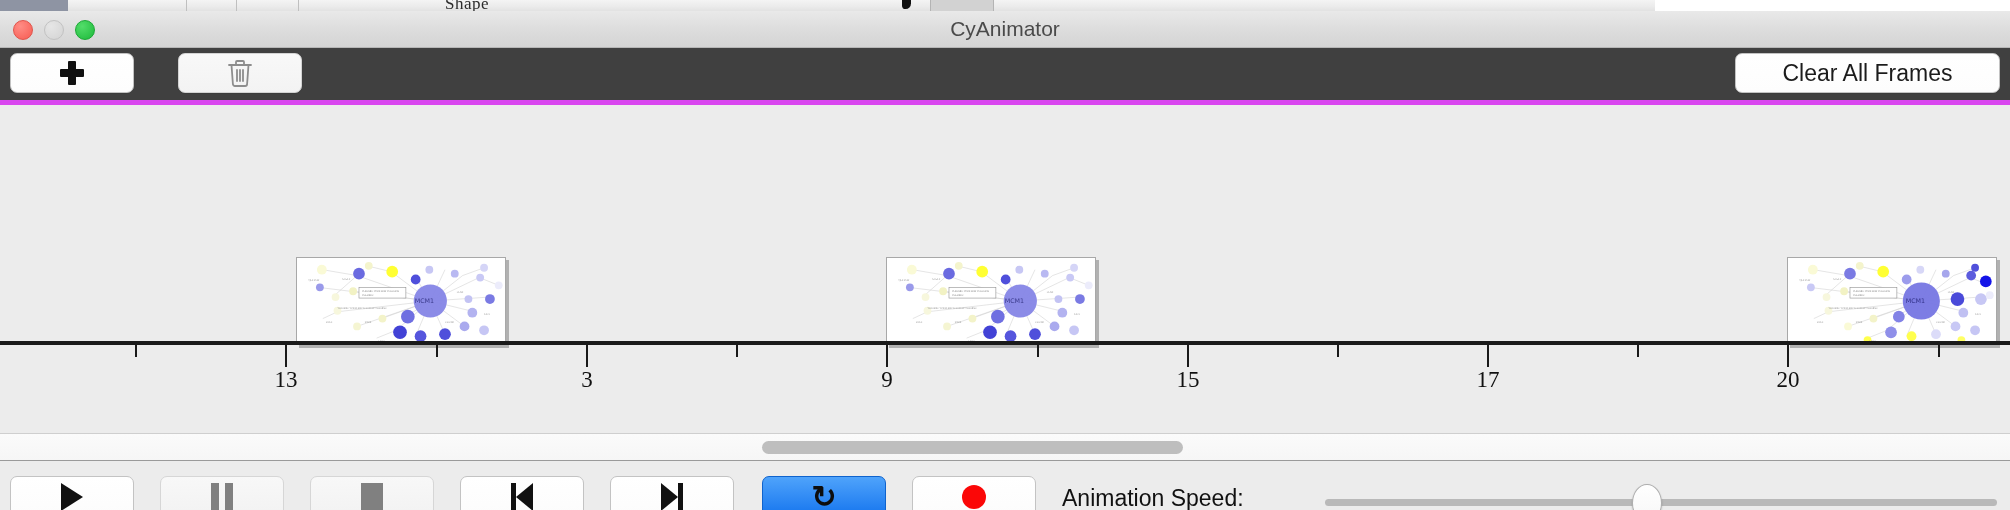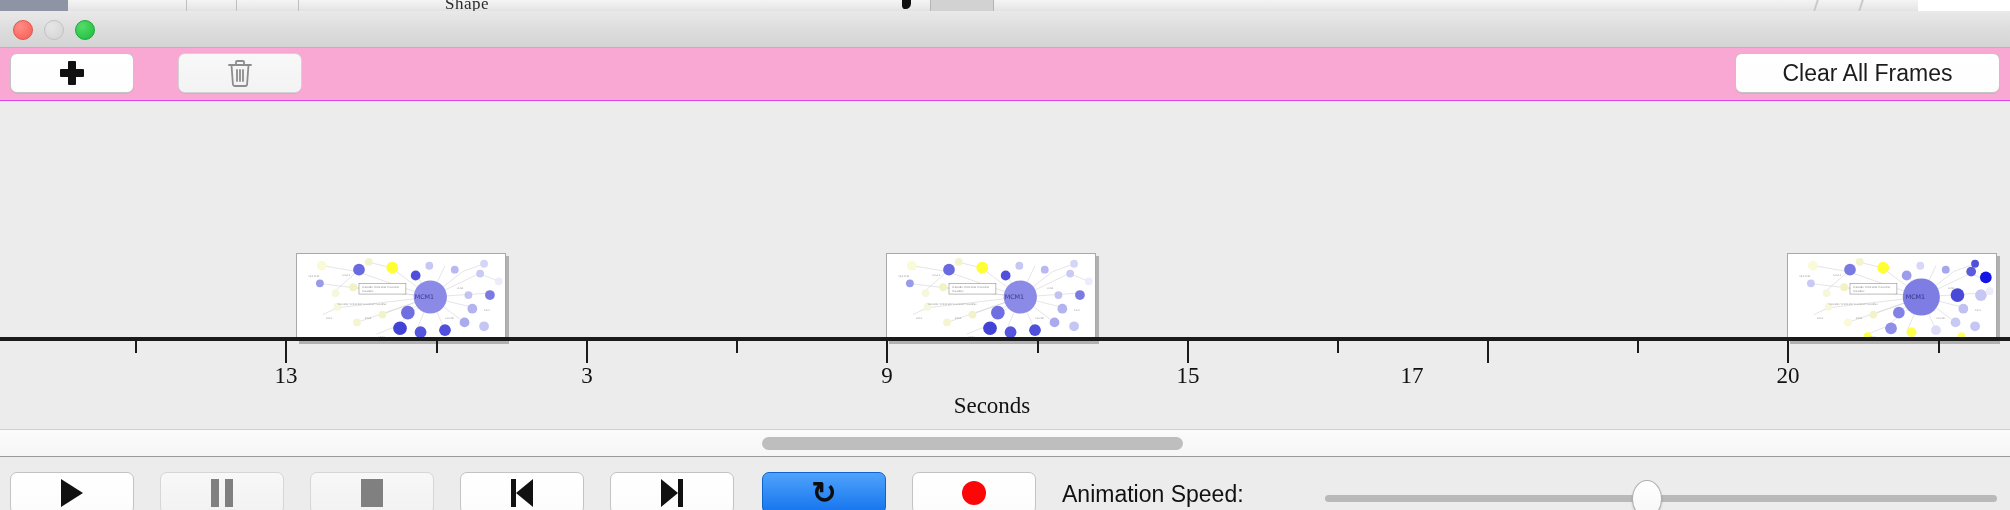--- a/index.html
+++ b/index.html
@@ -12,21 +12,21 @@
     height: 510px;
     font-family: "Liberation Sans", sans-serif;
     overflow: hidden;
     position: relative;
   }
 
   
   #bg-strip {
     position: absolute;
     left: 0; top: 0;
-    width: 1918px; height: 11px;
+    width: 1655px; height: 11px;
     background: linear-gradient(to bottom,#f4f4f4 0%, #ebebeb 60%, #e2e2e2 100%);
     overflow: hidden;
   }
   #bg-strip .bg-dark {
     position: absolute; left: 0; top: 0; width: 68px; height: 11px;
     background: #8e94a3;
   }
   #bg-strip .bg-sep {
     position: absolute; top: 0; width: 1px; height: 11px; background: #bfbfbf;
   }
@@ -73,22 +73,22 @@
   .light.zoom   { background: radial-gradient(circle at 35% 30%, #53dd6a, #1db93a); border: .5px solid #1aa834; }
   #title {
     position: absolute; left: 0; right: 0; top: 6px;
     text-align: center; font-size: 21px; color: #4a4a4a;
   }
 
   
   #toolbar {
     position: relative;
     height: 52px;
-    background: #f9a8d4;
-    border-bottom: 1px solid #d946ef;
+    background: #404040;
+    border-bottom: 5px solid #d946ef;
   }
   .tbtn {
     position: absolute;
     box-sizing: border-box;
     border-radius: 7px;
     border: 1px solid #c3c3c3;
     display: flex; align-items: center; justify-content: center;
     box-shadow: 0 1px 0 rgba(0,0,0,.05);
   }
   .tbtn.enabled  { background: linear-gradient(to bottom,#ffffff,#fdfdfd); }
@@ -123,21 +123,21 @@
     width: 210px; height: 88px;
     box-sizing: border-box;
     background: #ffffff;
     border: 1px solid #a8a8a8;
     box-shadow: 3px 3px 0 rgba(130,130,130,.55);
     overflow: hidden;
   }
   .thumb-svg { display:block; width:100%; height:100%; }
 
   
-  #ruler { position: absolute; left: 0; top: 236px; width: 1952px; height: 92px; padding-left: 32px; }
+  #ruler { position: absolute; left: 0; top: 236px; width: 1952px; height: 92px; }
   #ruler-line {
     position: absolute; left: 0; top: 0; width: 2010px; height: 4px; background: #1a1a1a;
   }
   .tick {
     position: absolute; top: 4px; width: 2px; background: #1a1a1a;
   }
   .tick.major { height: 22px; }
   .tick.minor { height: 12px; }
   .tick-label {
     position: absolute; top: 26px;
@@ -245,20 +245,21 @@
 </div>
 
 <div id="window">
 
   <div id="titlebar">
     <div id="traffic">
       <span class="light close"></span>
       <span class="light min"></span>
       <span class="light zoom"></span>
     </div>
+    <div id="title">CyAnimator</div>
   </div>
 
   <div id="toolbar">
     <div id="btn-add" class="tbtn enabled">
       <span class="plus-icon"></span>
     </div>
     <div id="btn-delete" class="tbtn disabled">
       <svg width="30" height="32" viewBox="0 0 30 32">
         <path d="M4 8 h22 M11 8 v-3 a1 1 0 0 1 1 -1 h6 a1 1 0 0 1 1 1 v3
                  M6.5 8 l1.4 19 a2 2 0 0 0 2 2 h10.2 a2 2 0 0 0 2 -2 L23.5 8 Z
@@ -467,24 +468,23 @@
       <div class="tick minor" style="left:1337px"></div>
       <div class="tick major" style="left:1487px"></div>
       <div class="tick minor" style="left:1637px"></div>
       <div class="tick major" style="left:1787px"></div>
       <div class="tick minor" style="left:1938px"></div>
 
       <div class="tick-label" style="left:286px">13</div>
       <div class="tick-label" style="left:587px">3</div>
       <div class="tick-label" style="left:887px">9</div>
       <div class="tick-label" style="left:1188px">15</div>
-      <div class="tick-label" style="left:1412px">17</div>
+      <div class="tick-label" style="left:1488px">17</div>
       <div class="tick-label" style="left:1788px">20</div>
 
-      <div id="axis-label">Seconds</div>
     </div>
   </div>
 
   <div id="scrollbar">
     <div id="scroll-thumb"></div>
   </div>
 
   <div id="playbar">
 
     <div id="btn-play" class="pbtn enabled">

